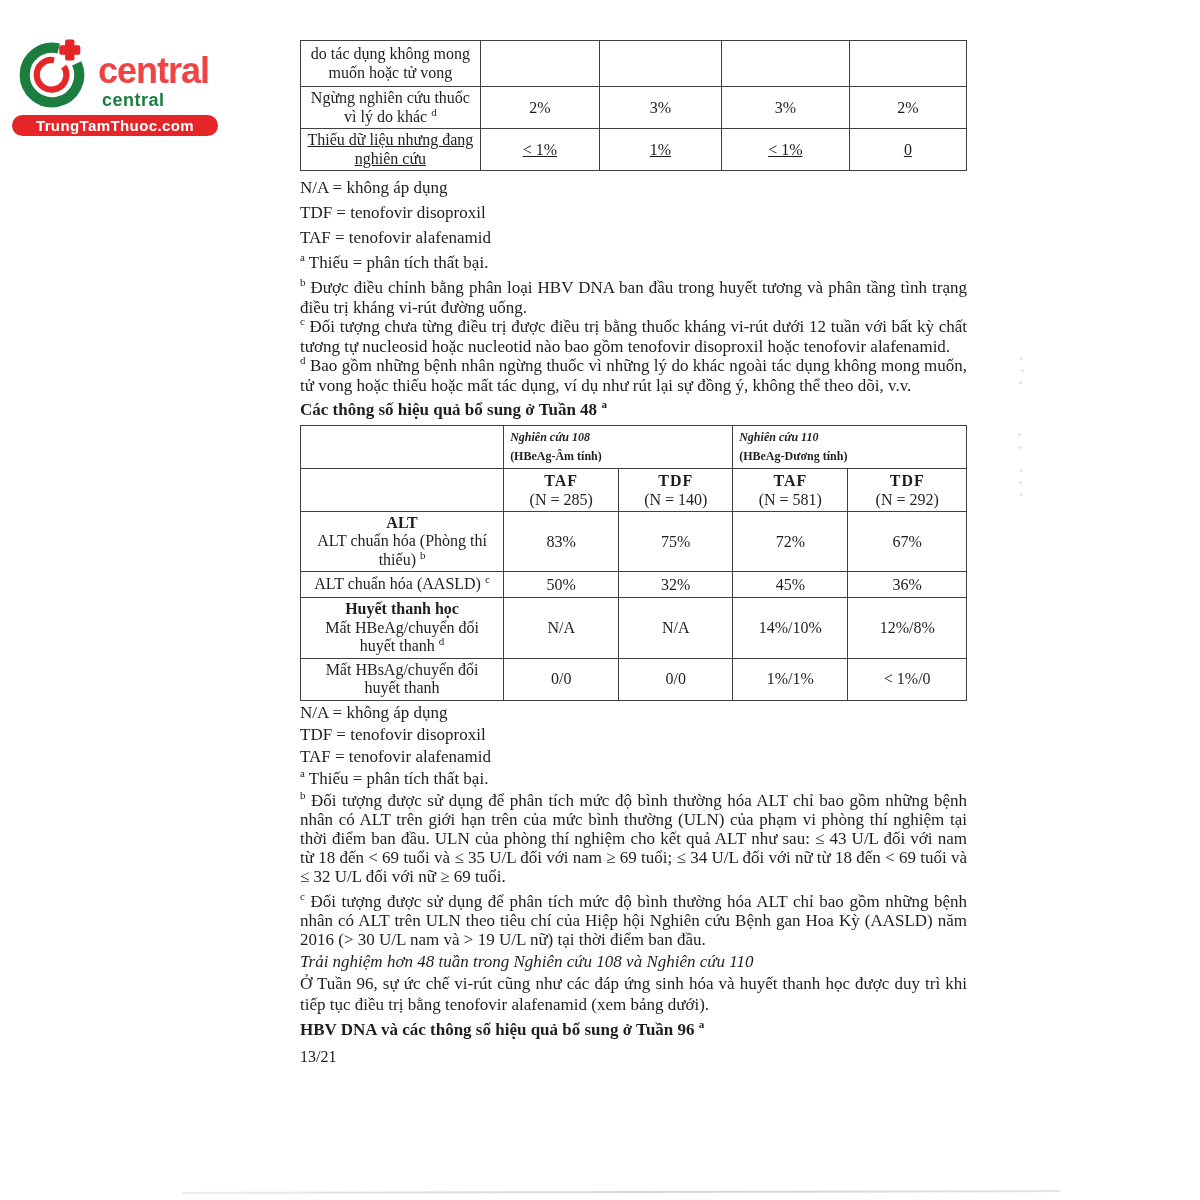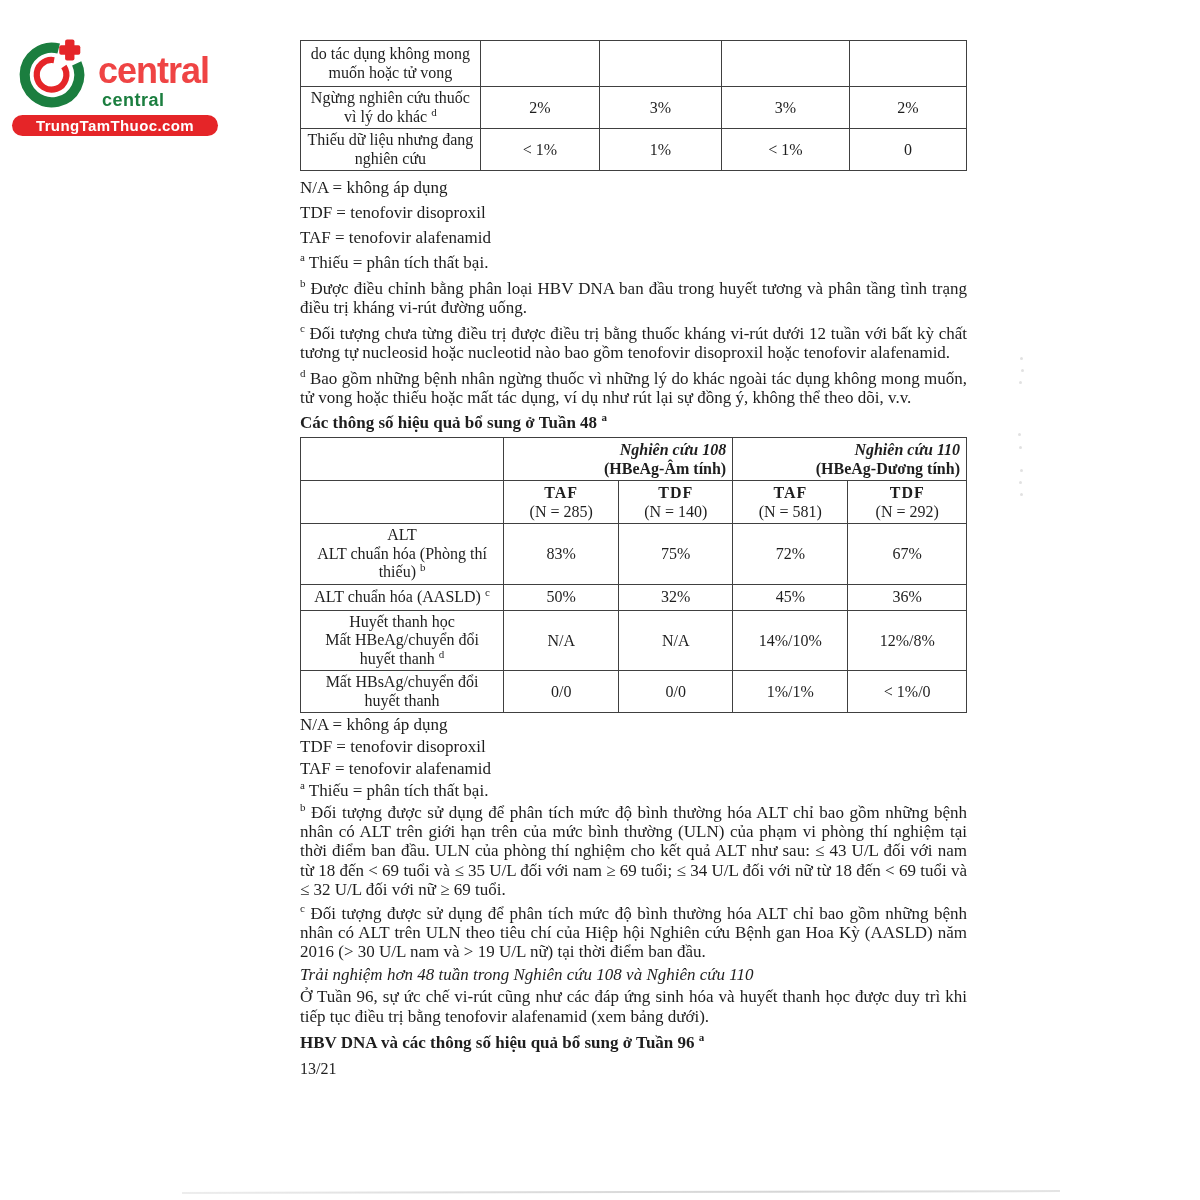--- a/index.html
+++ b/index.html
@@ -40,37 +40,37 @@
   .content {
     position:absolute; left:300px; top:0; width:667px;
     font-size:17px; line-height:19.5px;
   }
   sup { font-size:11px; line-height:0; vertical-align:super; }
 
   table { border-collapse:collapse; width:100%; table-layout:fixed; }
   td { border:1.5px solid #404040; padding:2px 6px; vertical-align:middle; }
   .lbl { text-align:center; line-height:18.5px; font-size:16px; }
   .val { text-align:center; font-size:16px; }
-  .rowgroup { font-weight:normal; }
+  .rowgroup { font-weight:bold; }
   .rowgroup:empty { display:none; }
 
   .t1 { margin-top:40px; }
   .t1 tr:nth-child(1) { height:46px; }
   .t1 tr:nth-child(2) { height:41px; }
-  .t1 tr:nth-child(3) { height:36px; }
+  .t1 tr:nth-child(3) { height:36px;text-decoration:underline; }
 
   .notes1 { margin-top:7px; }
   .notes1 .note { line-height:19.5px; margin-bottom:5.5px; }
 
-  .fnote { text-align:justify; line-height:19.5px; margin-top:6px; }
+  .fnote { text-align:justify; line-height:19.5px; margin-top:0; }
 
   .hd48 { margin-top:5px; font-weight:bold; font-size:17px; }
 
   .t2 { margin-top:5px; }
-  .t2 .ghead { text-align:right; line-height:19px; font-size:16px; }
+  .t2 .ghead { text-align:left; line-height:19px; font-size:12px; }
   .gtitle { font-weight:bold; font-style:italic; }
   .gsub { font-weight:bold; }
   .t2 .chead { text-align:center; line-height:19px; font-size:16px; }
   .drug { font-weight:bold; letter-spacing:1px; }
   .t2 tr.hrow1 { height:42px; }
   .t2 tr.hrow2 { height:42px; }
   .t2 tr.r0 { height:54px; }
   .t2 tr.r1 { height:26px; }
   .t2 tr.r2 { height:56px; }
   .t2 tr.r3 { height:34px; }

